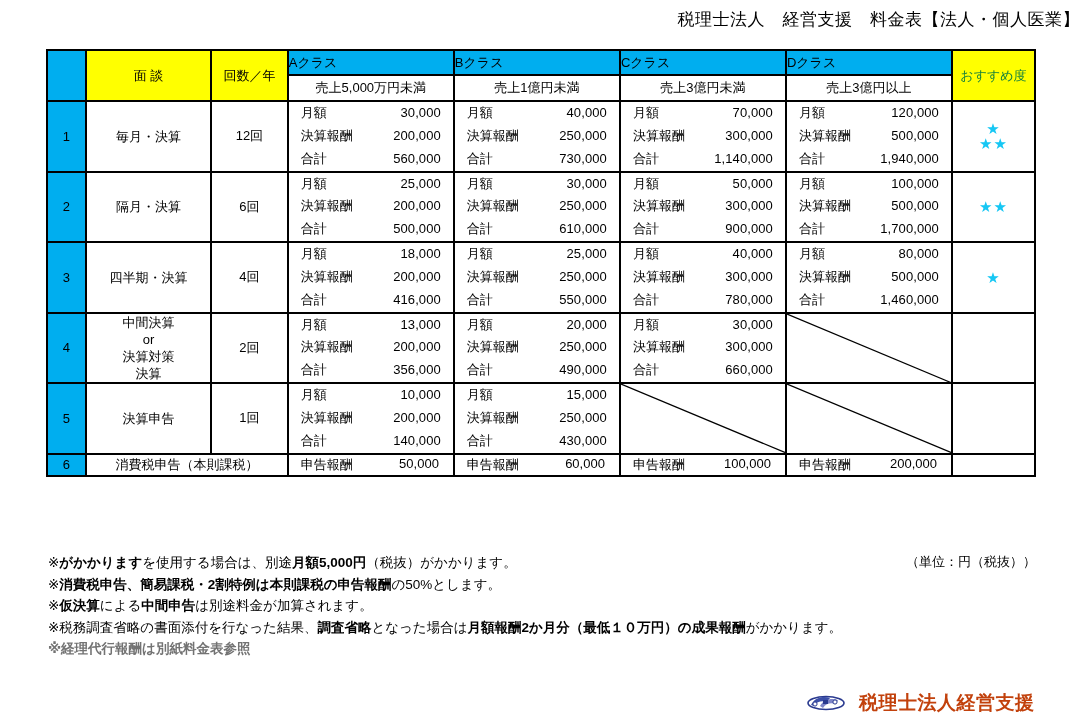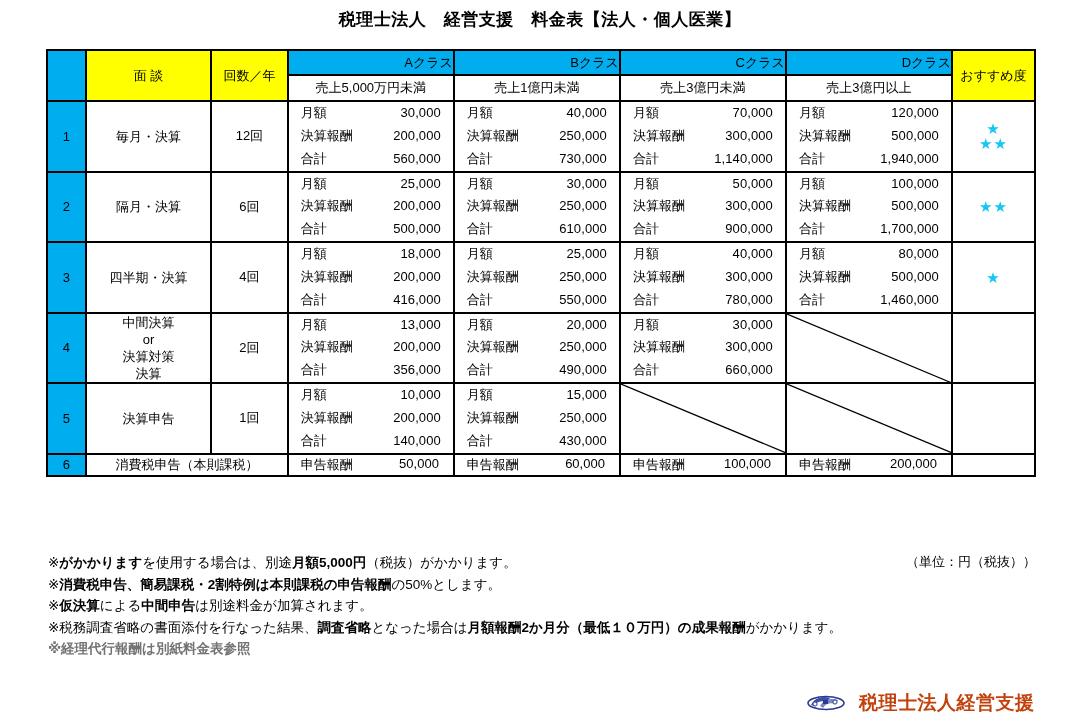--- a/index.html
+++ b/index.html
@@ -22,23 +22,23 @@
     height: 725px;
     box-sizing: border-box;
   }
 
   
   .title {
     position: absolute;
     top: 8px;
     left: 0;
     width: 1080px;
-    text-align: center;
+    text-align: right;
     font-size: 17px;
-    font-weight: bold;
+    font-weight: normal;
     letter-spacing: 0.5px;
   }
 
   
   .table-wrap {
     position: absolute;
     top: 49px;
     left: 46px;
     width: 990px;
   }
@@ -71,35 +71,35 @@
     background: #00AEEF !important;
     height: 24px;
   }
   .h-yellow {
     background: #FFFF00 !important;
     text-align: center;
     font-size: 14px;
   }
   .h-class {
     background: #00AEEF !important;
-    text-align: right;
+    text-align: left;
     font-size: 14px;
     height: 25px;
   }
   .h-sub {
     text-align: center;
     font-size: 13px;
     height: 26px;
     background: #ffffff !important;
   }
   .h-rec {
     background: #FFFF00 !important;
     text-align: center;
     font-size: 12px;
-    color: #000000;
+    color: #15803d;
   }
 
   
   .idx {
     background: #00AEEF !important;
     text-align: center;
     font-size: 13px;
   }
   .men {
     text-align: center;

